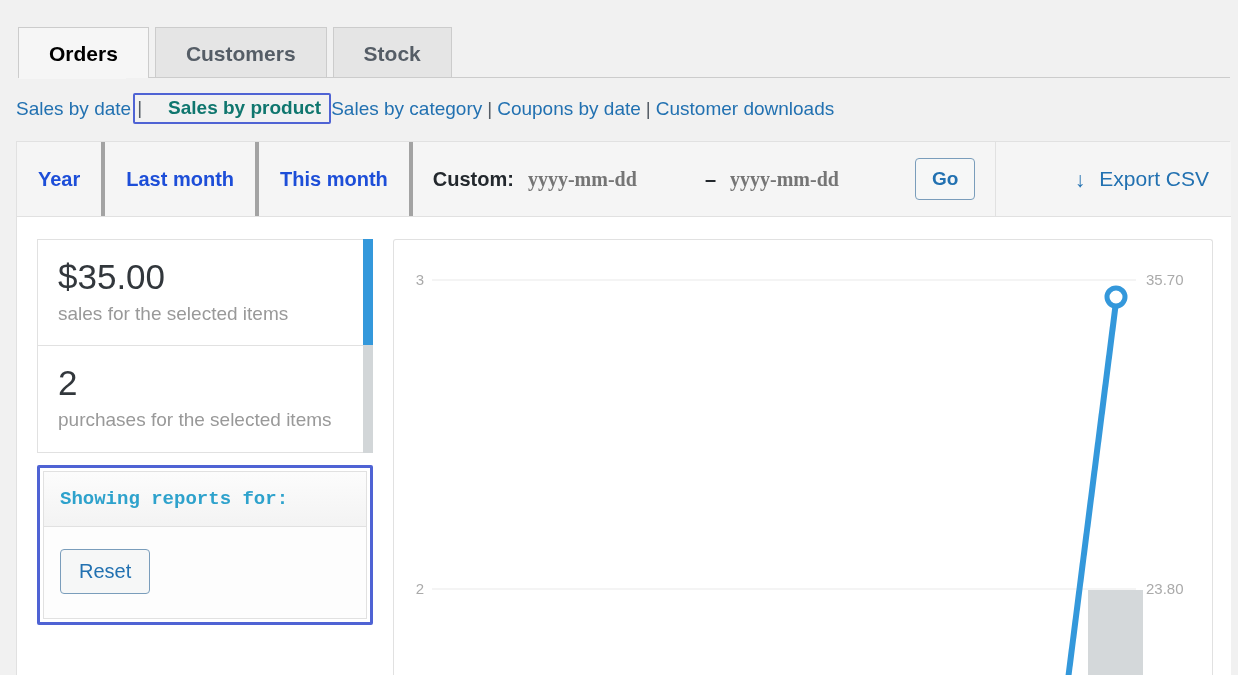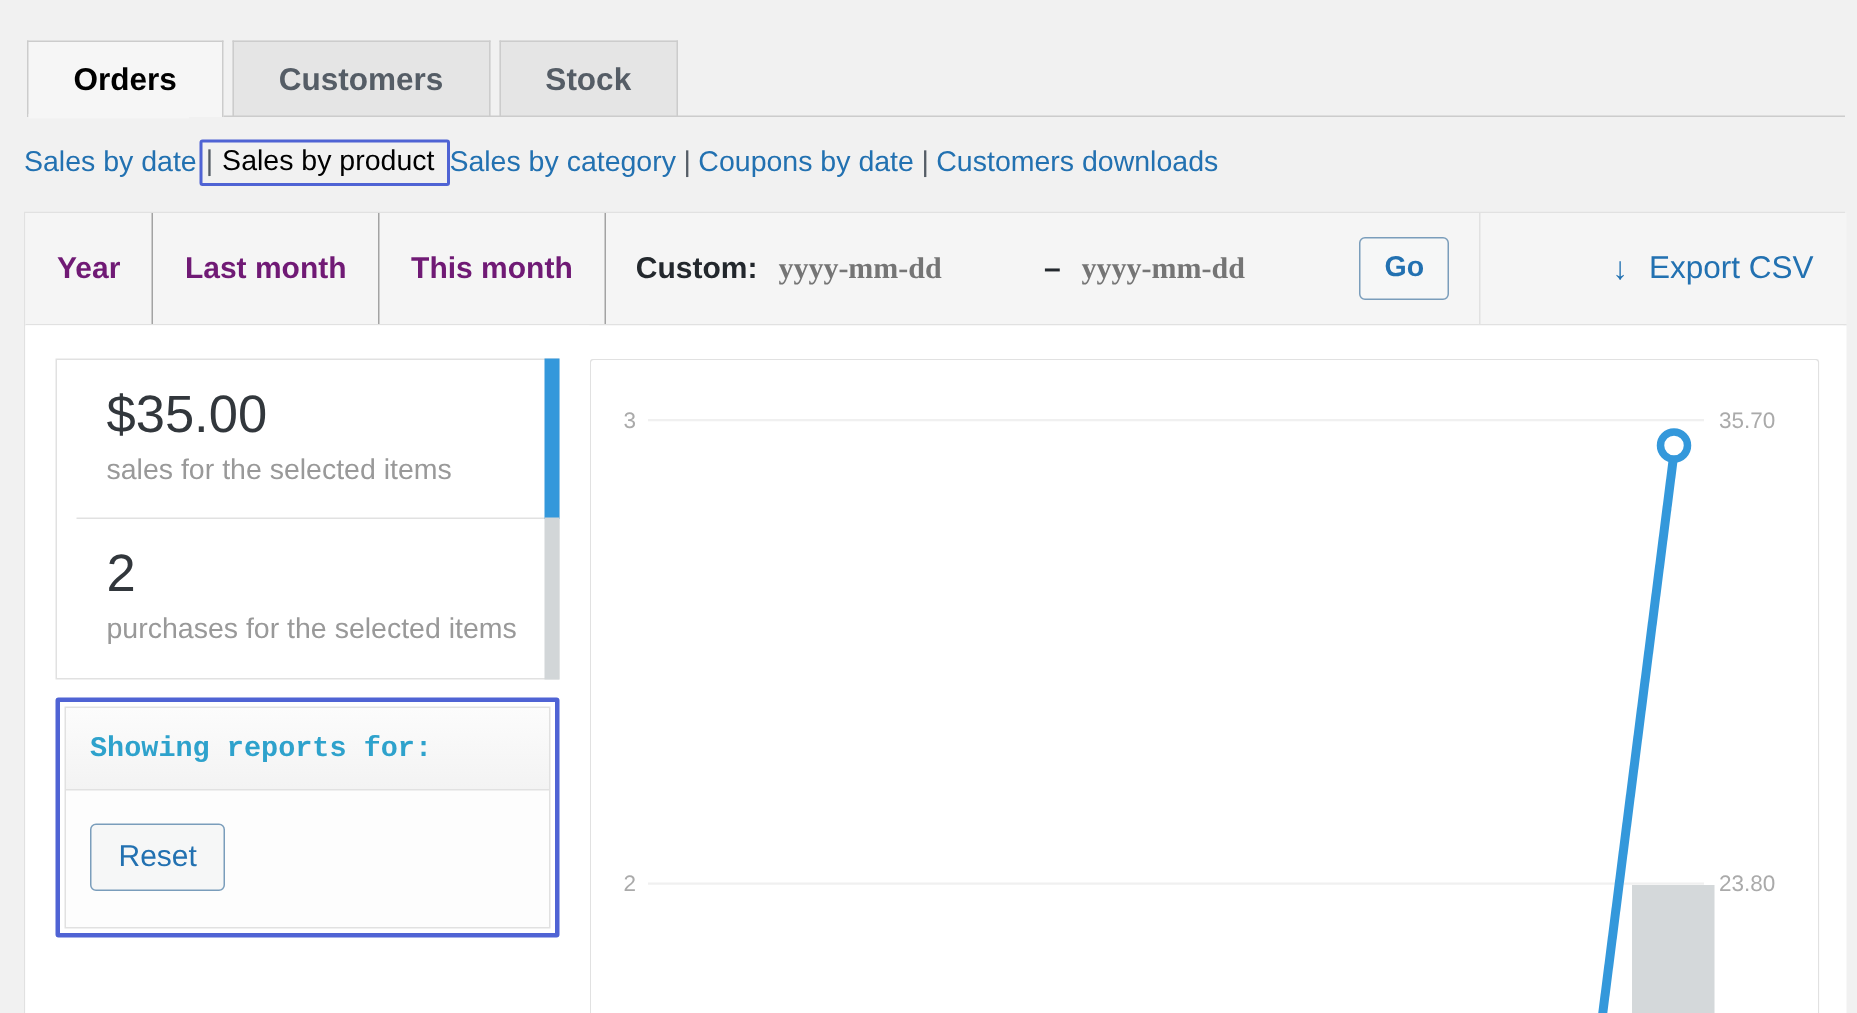--- a/index.html
+++ b/index.html
@@ -88,22 +88,23 @@
     border: 2px solid #4f63d4;
     border-radius: 2px;
     padding: 2px 8px 3px 2px;
     margin-left: 2px;
   }
   .subnav .current-wrap .bar {
     color: #555d66;
     padding-right: 6px;
   }
   .subnav .current {
-    color: #000000;
-    font-weight: normal;
+    color: #0f766e;
+    font-weight: bold;
+    margin-left: 20px;
   }
 
   
   .content-box {
     position: absolute;
     left: 16px; top: 141px;
     width: 1214px; height: 560px;
     background: #fff;
     border: 1px solid #e1e1e1;
   }
@@ -117,22 +118,22 @@
     border-bottom: 1px solid #e1e1e1;
     display: flex;
     align-items: stretch;
   }
   .range-item {
     display: flex;
     align-items: center;
     padding: 0 21px;
     font-size: 20px;
     font-weight: bold;
-    color: #701a75;
-    border-right: 1px solid #a3a3a3;
+    color: #1d4ed8;
+    border-right: 4px solid #a3a3a3;
     cursor: pointer;
     white-space: nowrap;
   }
   .range-item.active {
     background: #fff;
     color: #6a6a6a;
     border-right: 1px solid #e1e1e1;
   }
   .custom-block {
     display: flex;
@@ -206,21 +207,20 @@
   .sidebar {
     position: relative;
     width: 376px;
     padding: 22px 20px 0 20px;
     background: #fff;
   }
 
   .stat-list {
     border: 1px solid #e1e1e1;
     background: #fff;
-    padding-left: 13px;
   }
   .stat-item {
     position: relative;
     padding: 18px 20px 20px 20px;
     border-bottom: 1px solid #e1e1e1;
     background: #fff;
   }
   .stat-item:last-child { border-bottom: none; }
   .stat-accent {
     position: absolute;
@@ -324,21 +324,21 @@
 <div class="subnav">
   <a>Sales by date</a>
   <span class="current-wrap">
     <span class="bar">|</span>
     <span class="current">Sales by product</span>
   </span>
   <a>Sales by category</a>
   <span class="sep">|</span>
   <a>Coupons by date</a>
   <span class="sep">|</span>
-  <a>Customers downloads</a>
+  <a>Customer downloads</a>
 </div>
 
 <div class="content-box">
 
   <div class="range-bar">
     <div class="range-item">
       <span>Year</span>
     </div>
     <div class="range-item">
       <span>Last month</span>

